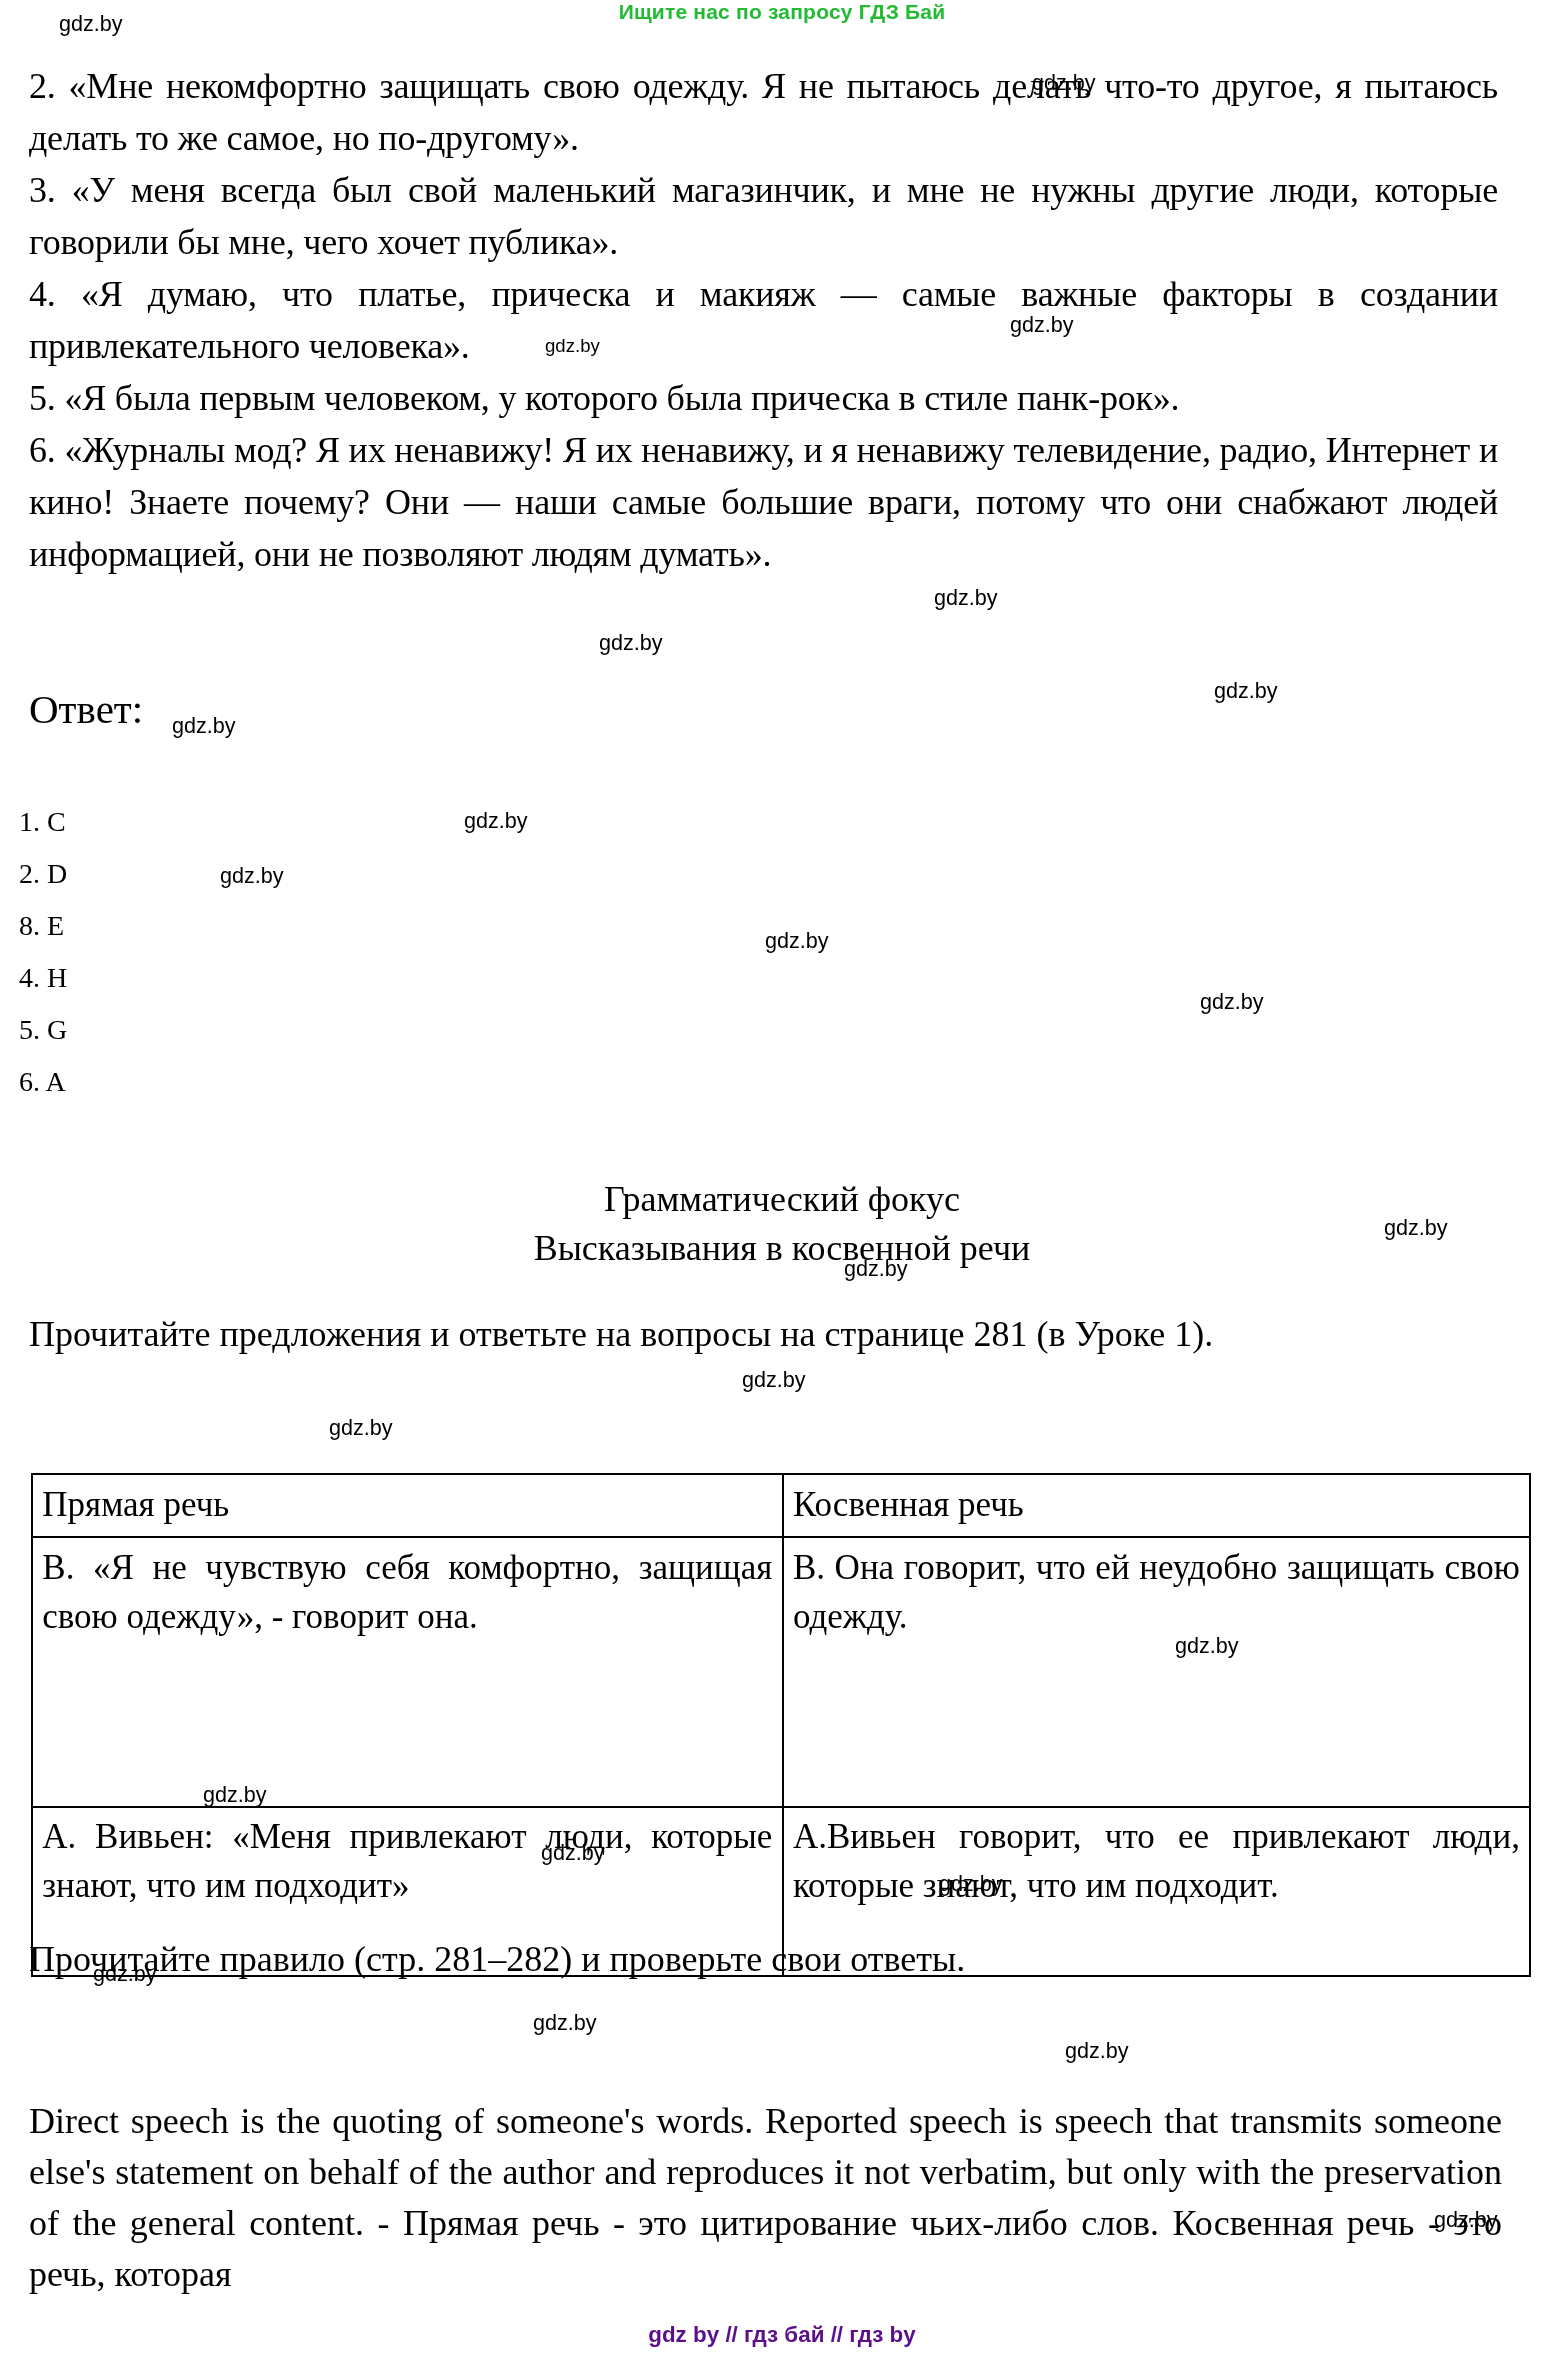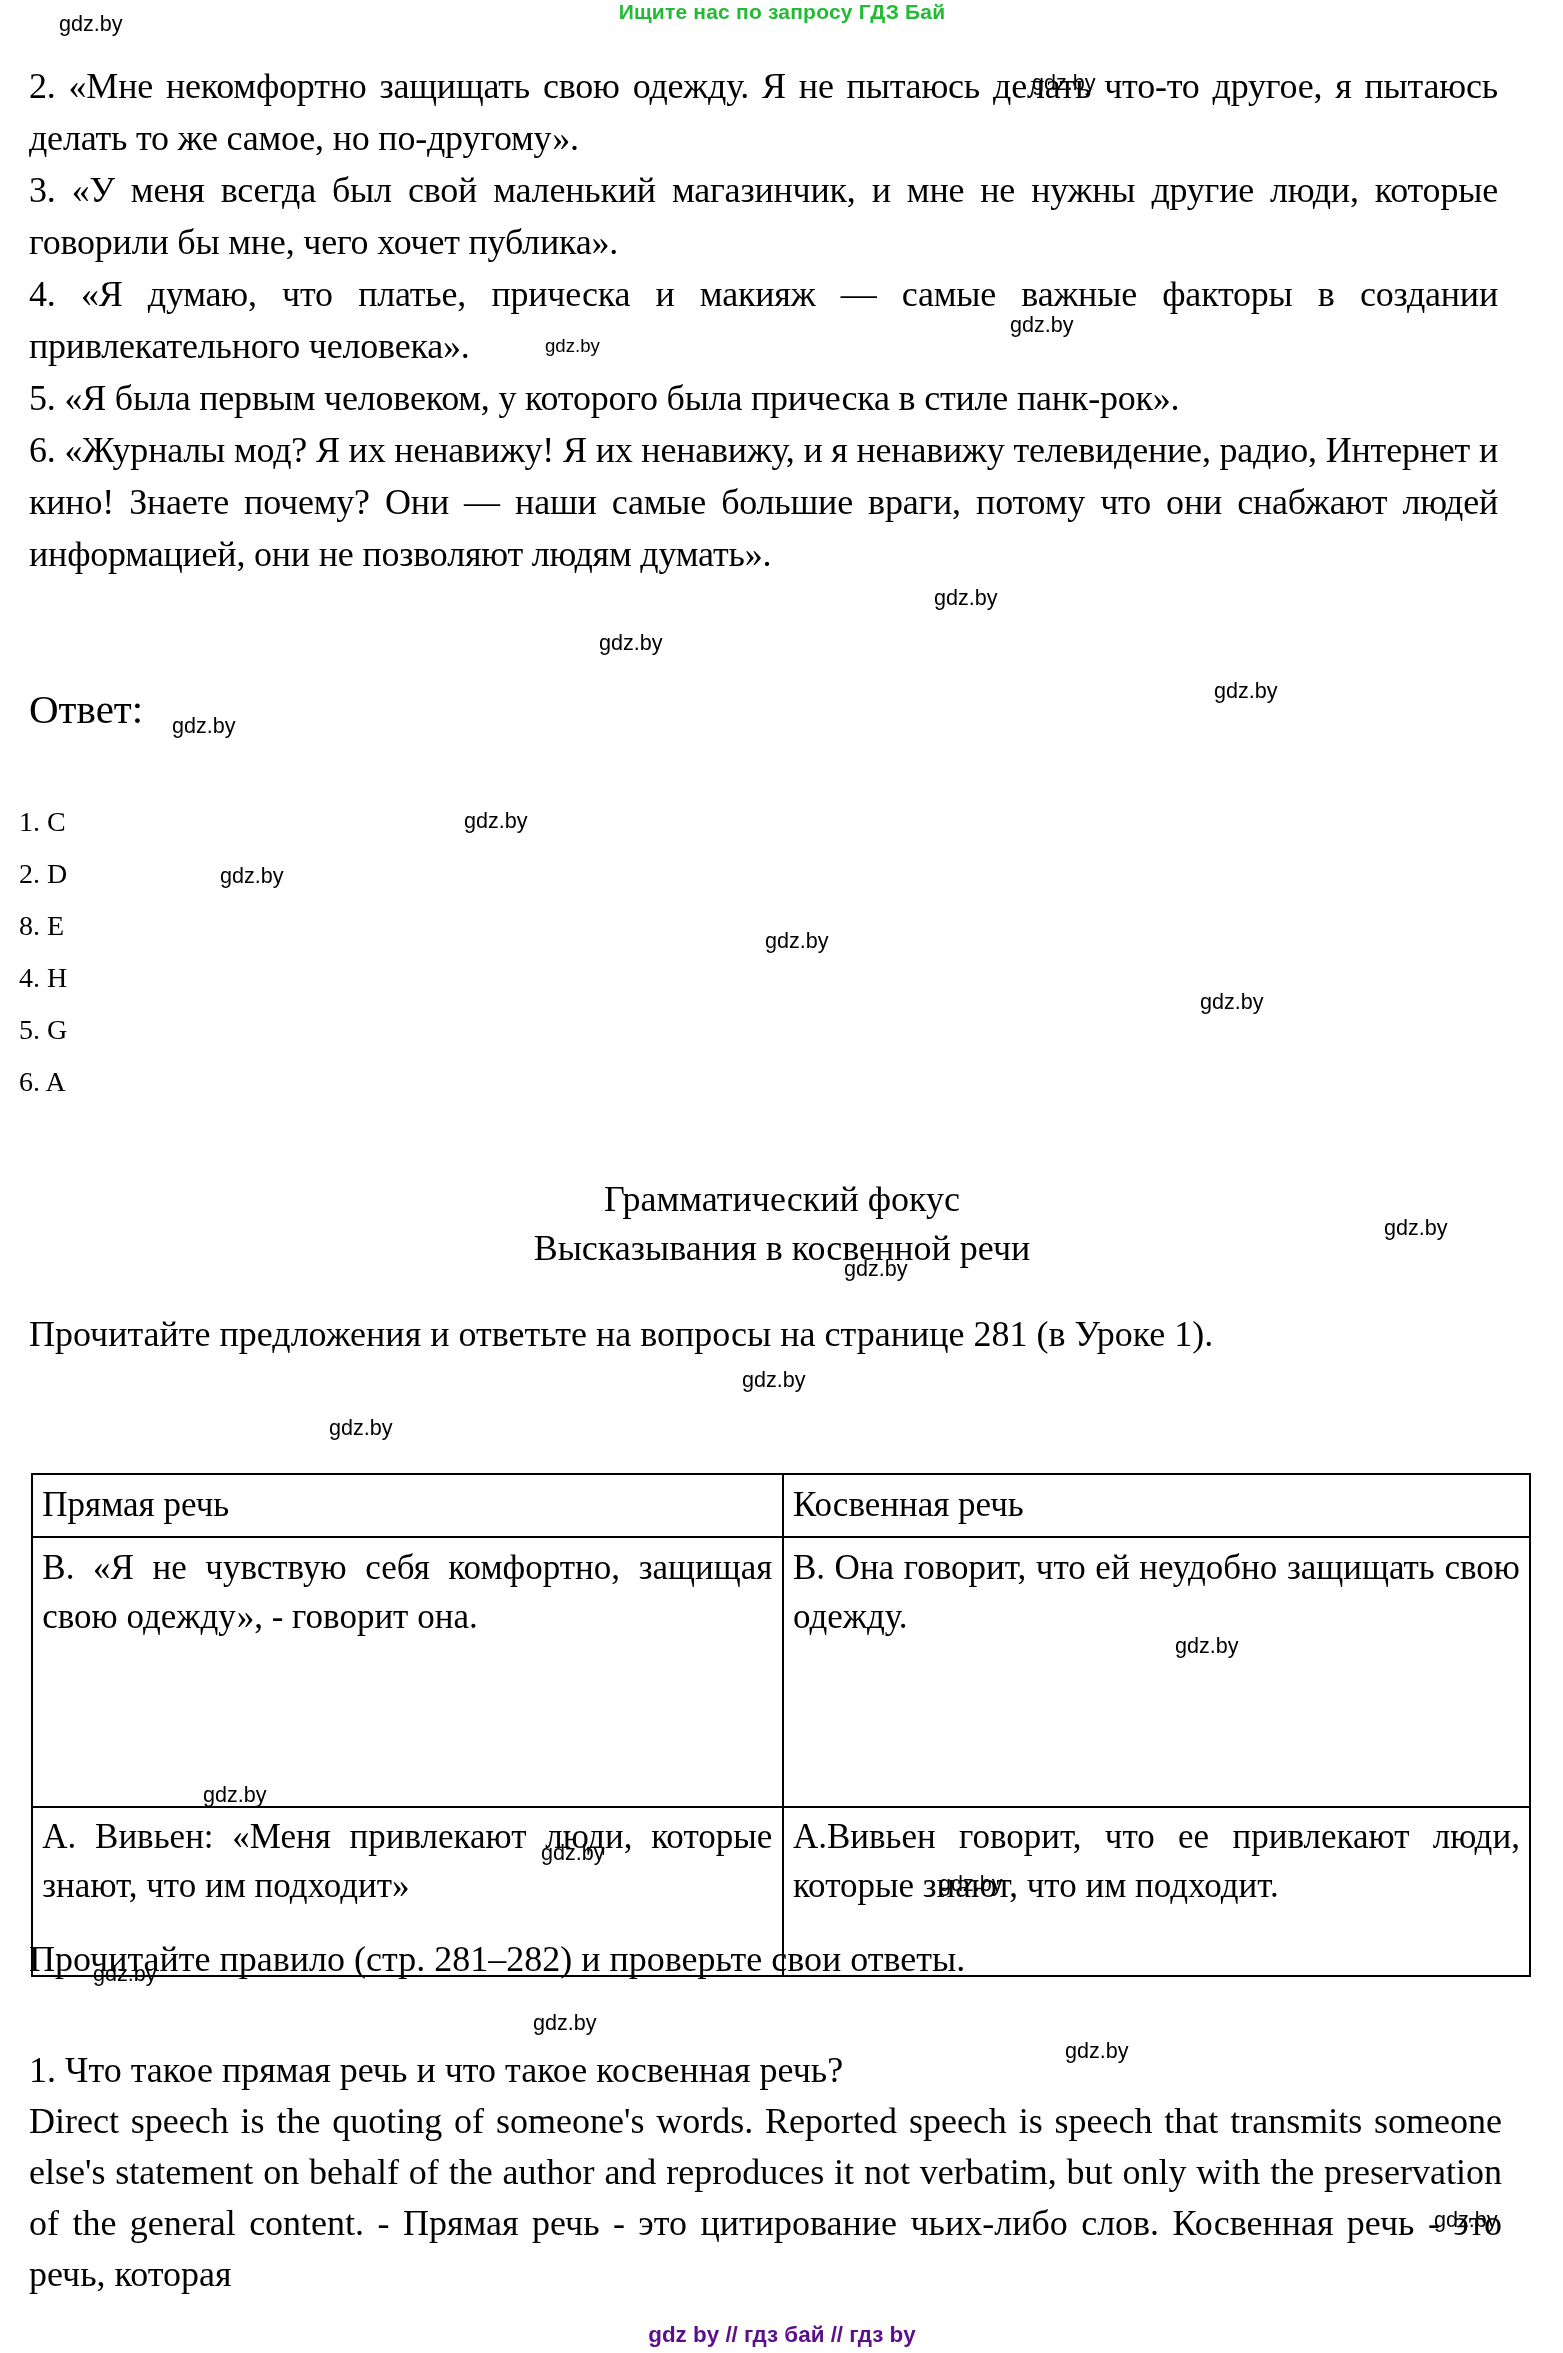--- a/index.html
+++ b/index.html
@@ -214,21 +214,20 @@
       </tr>
       <tr>
         <td class="cell-a col-left">А. Вивьен: «Меня привлекают люди, которые знают, что им подходит»</td>
         <td class="cell-a col-right">А.Вивьен говорит, что ее привлекают люди, которые знают, что им подходит.</td>
       </tr>
     </tbody>
   </table>
 
   <div class="after-table">Прочитайте правило (стр. 281–282) и проверьте свои ответы.</div>
 
-  <div class="q1">1. Что такое прямая речь и что такое косвенная речь?</div>
 
   <div class="eng-para">Direct speech is the quoting of someone's words. Reported speech is speech that transmits someone else's statement on behalf of the author and reproduces it not verbatim, but only with the preservation of the general content. - Прямая речь - это цитирование чьих-либо слов. Косвенная речь - это речь, которая</div>
 
   <div id="watermark-layer">
       <div class="wm" style="left: 59px; top: 10.8px; font-size: 21.6px;">gdz.by</div>
       <div class="wm" style="left: 1032px; top: 70px; font-size: 21.6px;">gdz.by</div>
       <div class="wm" style="left: 1010px; top: 312px; font-size: 21.6px;">gdz.by</div>
       <div class="wm" style="left: 545px; top: 335px; font-size: 18.6px;">gdz.by</div>
       <div class="wm" style="left: 934px; top: 585px; font-size: 21.6px;">gdz.by</div>
       <div class="wm" style="left: 599px; top: 630px; font-size: 21.6px;">gdz.by</div>

